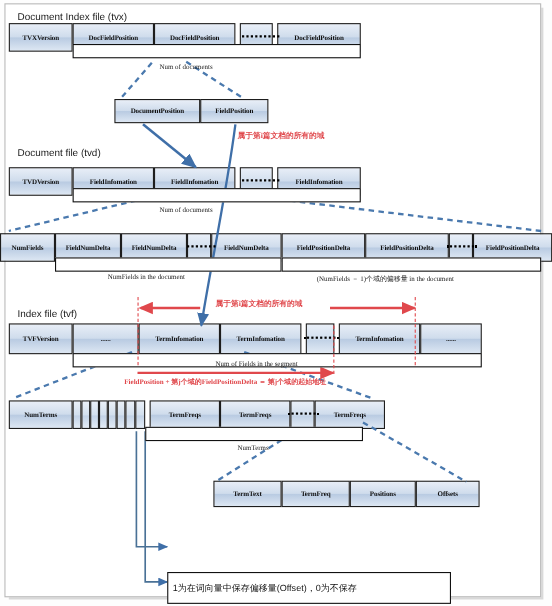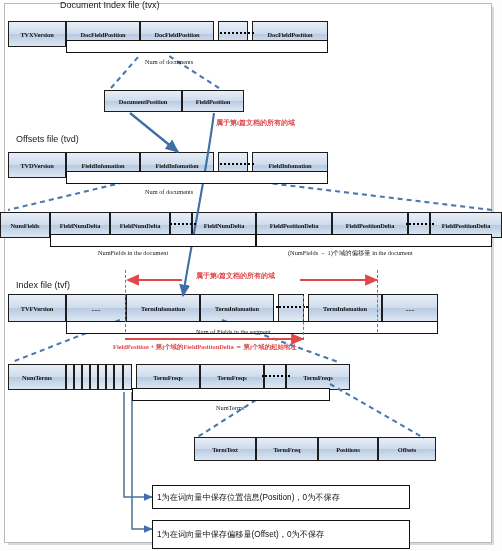--- a/index.html
+++ b/index.html
@@ -126,36 +126,36 @@
       <g stroke="#e0484c" stroke-width="2.2">
         <line x1="128" y1="280" x2="182" y2="280" marker-start="url(#aredb)"></line>
         <line x1="300" y1="280" x2="377" y2="280" marker-end="url(#ared)"></line>
       </g>
 
       <g stroke="#e0484c" stroke-width="2.2">
         <line x1="125" y1="339" x2="303" y2="339" marker-end="url(#ared)"></line>
       </g>
     </svg>
 
-    <div class="filelabel" style="left:16px;top:0;margin-left:44px;">Document Index file (tvx)</div>
+    <div class="filelabel" style="left:16px;top:10px;">Document Index file (tvx)</div>
 
     <div class="underbar" style="left:66px;top:40px;width:262px;"></div>
     <div class="cell" style="left:8px;top:21px;width:58px;height:26px;">TVXVersion</div>
     <div class="cell" style="left:66px;top:21px;width:74px;height:26px;">DocFieldPosition</div>
     <div class="cell" style="left:140px;top:21px;width:74px;height:26px;">DocFieldPosition</div>
     <div class="cell plain" style="left:218px;top:21px;width:30px;height:26px;"></div>
     <div class="dots" style="left:220px;top:32px;width:34px;"></div>
     <div class="cell" style="left:252px;top:21px;width:76px;height:26px;">DocFieldPosition</div>
     <div class="caption" style="left:145px;top:58px;">Num of documents</div>
 
     <div class="cell" style="left:104px;top:90px;width:78px;height:22px;">DocumentPosition</div>
     <div class="cell" style="left:182px;top:90px;width:62px;height:22px;">FieldPosition</div>
     <div class="redtext" style="left:216px;top:118px;">属于第i篇文档的所有的域</div>
 
-    <div class="filelabel" style="left:16px;top:134px;">Offsets file (tvd)</div>
+    <div class="filelabel" style="left:16px;top:134px;">Document file (tvd)</div>
 
     <div class="underbar" style="left:66px;top:171px;width:262px;"></div>
     <div class="cell" style="left:8px;top:152px;width:58px;height:26px;">TVDVersion</div>
     <div class="cell" style="left:66px;top:152px;width:74px;height:26px;">FieldInfomation</div>
     <div class="cell" style="left:140px;top:152px;width:74px;height:26px;">FieldInfomation</div>
     <div class="cell plain" style="left:218px;top:152px;width:30px;height:26px;"></div>
     <div class="dots" style="left:220px;top:163px;width:34px;"></div>
     <div class="cell" style="left:252px;top:152px;width:76px;height:26px;">FieldInfomation</div>
     <div class="caption" style="left:145px;top:188px;">Num of documents</div>
 
@@ -218,17 +218,16 @@
     <div class="dots" style="left:262px;top:375px;width:28px;"></div>
     <div class="cell" style="left:286px;top:364px;width:64px;height:26px;">TermFreqs</div>
 
     <div class="caption" style="left:216px;top:404px;">NumTerms</div>
 
     <div class="cell" style="left:194px;top:437px;width:62px;height:24px;">TermText</div>
     <div class="cell" style="left:256px;top:437px;width:62px;height:24px;">TermFreq</div>
     <div class="cell" style="left:318px;top:437px;width:60px;height:24px;">Positions</div>
     <div class="cell" style="left:378px;top:437px;width:58px;height:24px;">Offsets</div>
 
-    <div class="notebox" style="left:152px;top:485px;width:258px;height:24px;">1为在词向量中保存位置信息(Position)，0为不保存</div>
     <div class="notebox" style="left:152px;top:520px;width:258px;height:29px;">1为在词向量中保存偏移量(Offset)，0为不保存</div>
 
   </div>
 </div>
 
 </body></html>

